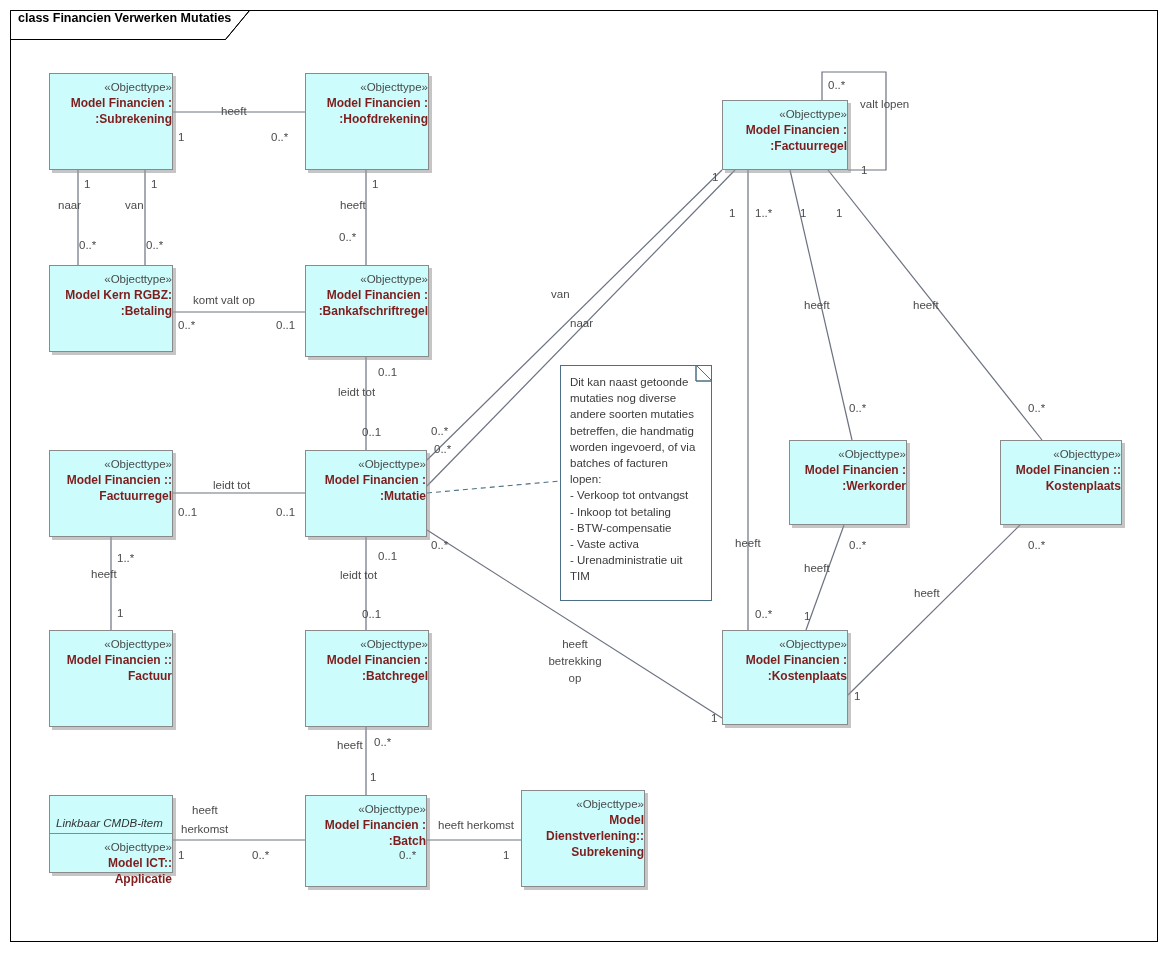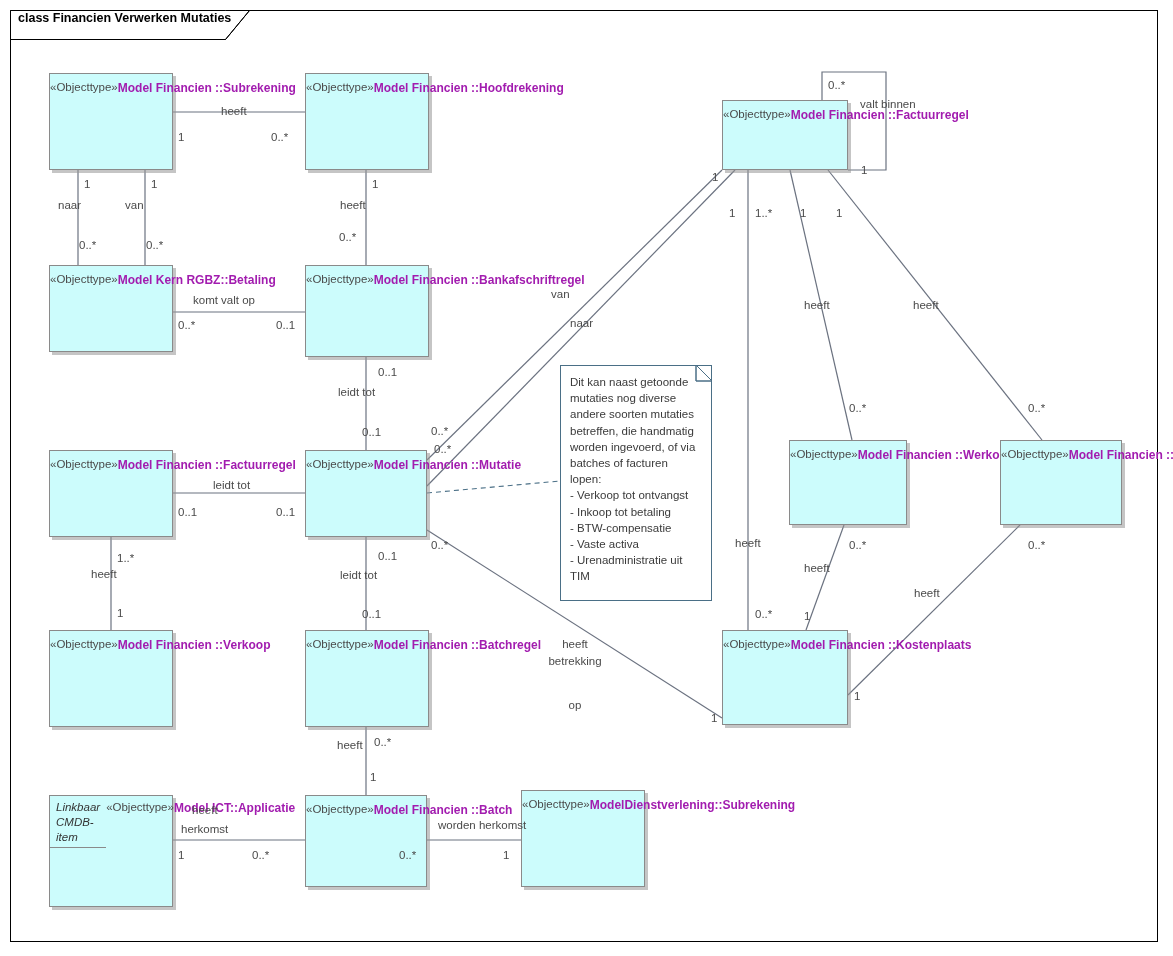--- a/index.html
+++ b/index.html
@@ -10,23 +10,23 @@
   
   #frame{position:absolute;left:10px;top:10px;width:1148px;height:932px;border:1px solid #000000;box-sizing:border-box;background:#ffffff;}
   #frame-tab-label{position:absolute;left:18px;top:11px;font-size:12.5px;font-weight:bold;color:#000;white-space:nowrap;}
   .tab-shape{position:absolute;left:10px;top:10px;}
 
   svg.layer{position:absolute;left:0;top:0;width:1173px;height:956px;pointer-events:none;}
 
   
   .cls{position:absolute;box-sizing:border-box;background:#ccfcfc;border:1px solid #8a8a8a;
        box-shadow:3px 3px 0 0 rgba(150,150,150,0.55);
-       display:flex;align-items:flex-start;padding-top:6px;}
+       display:flex;flex-direction:column;align-items:flex-end;padding-top:6px;}
   .cls .stereo{font-size:11.5px;color:#4a4a4a;line-height:15px;white-space:nowrap;}
-  .cls .nm{font-size:12px;font-weight:bold;color:#a21caf;line-height:16px;text-align:center;white-space:nowrap;}
+  .cls .nm{font-size:12px;font-weight:bold;color:#7f1d1d;line-height:16px;text-align:center;white-space:nowrap;}
   .cls .hdr{font-size:11.5px;font-style:italic;color:#333333;line-height:15px;text-align:left;
             width:100%;box-sizing:border-box;padding:0 6px 2px 6px;border-bottom:1px solid #8a8a8a;margin-bottom:6px;}
 
   
   .note{position:absolute;box-sizing:border-box;background:#ffffff;border:1px solid #4a6f86;
         font-size:11.5px;color:#3a3a3a;line-height:16.2px;padding:8px 9px 6px 9px;white-space:pre-line;}
 
   
   .lbl{position:absolute;font-size:11.5px;color:#4a4a4a;line-height:14px;white-space:nowrap;}
   .lbl.c{text-align:center;}
@@ -144,36 +144,36 @@
 
   <div class="cls" style="left:1000px;top:440px;width:122px;height:85px;">
     <div class="stereo">«Objecttype»</div>
     <div class="nm">Model Financien ::</div>
     <div class="nm">Kostenplaats</div>
   </div>
 
   <div class="cls" style="left:49px;top:630px;width:124px;height:97px;">
     <div class="stereo">«Objecttype»</div>
     <div class="nm">Model Financien ::</div>
-    <div class="nm">Verkoop</div>
+    <div class="nm">Factuur</div>
   </div>
 
   <div class="cls" style="left:305px;top:630px;width:124px;height:97px;">
     <div class="stereo">«Objecttype»</div>
     <div class="nm">Model Financien :</div>
     <div class="nm">:Batchregel</div>
   </div>
 
   <div class="cls" style="left:722px;top:630px;width:126px;height:95px;">
     <div class="stereo">«Objecttype»</div>
     <div class="nm">Model Financien :</div>
     <div class="nm">:Kostenplaats</div>
   </div>
 
-  <div class="cls" style="left:49px;top:795px;width:124px;height:112px;padding-top:4px;">
+  <div class="cls" style="left:49px;top:795px;width:124px;height:78px;padding-top:20px;">
     <div class="hdr">Linkbaar CMDB-item</div>
     <div class="stereo">«Objecttype»</div>
     <div class="nm">Model ICT::</div>
     <div class="nm">Applicatie</div>
   </div>
 
   <div class="cls" style="left:305px;top:795px;width:122px;height:92px;">
     <div class="stereo">«Objecttype»</div>
     <div class="nm">Model Financien :</div>
     <div class="nm">:Batch</div>
@@ -237,25 +237,25 @@
   <div class="lbl" style="left:551px;top:287px;">van</div>
   <div class="mult" style="left:712px;top:170px;">1</div>
 
   <div class="mult" style="left:434px;top:442px;">0..*</div>
   <div class="lbl" style="left:570px;top:316px;">naar</div>
   <div class="mult" style="left:729px;top:206px;">1</div>
 
   <div class="mult" style="left:431px;top:538px;">0..*</div>
   <div class="lbl c" style="left:555px;top:637px;width:40px;">heeft</div>
   <div class="lbl c" style="left:545px;top:654px;width:60px;">betrekking</div>
-  <div class="lbl c" style="left:560px;top:671px;width:30px;margin-top:27px;">op</div>
+  <div class="lbl c" style="left:560px;top:671px;width:30px;">op</div>
   <div class="mult" style="left:711px;top:711px;">1</div>
 
   <div class="mult" style="left:828px;top:78px;">0..*</div>
-  <div class="lbl" style="left:860px;top:97px;">valt binnen</div>
+  <div class="lbl" style="left:860px;top:97px;">valt lopen</div>
   <div class="mult" style="left:861px;top:163px;">1</div>
 
   <div class="mult" style="left:755px;top:206px;">1..*</div>
   <div class="lbl" style="left:735px;top:536px;">heeft</div>
   <div class="mult" style="left:755px;top:607px;">0..*</div>
 
   <div class="mult" style="left:800px;top:206px;">1</div>
   <div class="lbl" style="left:804px;top:298px;">heeft</div>
   <div class="mult" style="left:849px;top:401px;">0..*</div>
 
@@ -273,17 +273,17 @@
 
   <div class="mult" style="left:374px;top:735px;">0..*</div>
   <div class="lbl" style="left:337px;top:738px;">heeft</div>
   <div class="mult" style="left:370px;top:770px;">1</div>
 
   <div class="lbl" style="left:192px;top:803px;">heeft</div>
   <div class="lbl" style="left:181px;top:822px;">herkomst</div>
   <div class="mult" style="left:178px;top:848px;">1</div>
   <div class="mult" style="left:252px;top:848px;">0..*</div>
 
-  <div class="lbl" style="left:438px;top:818px;">worden herkomst</div>
+  <div class="lbl" style="left:438px;top:818px;">heeft herkomst</div>
   <div class="mult" style="left:399px;top:848px;">0..*</div>
   <div class="mult" style="left:503px;top:848px;">1</div>
 
 </div>
 
 </body></html>

